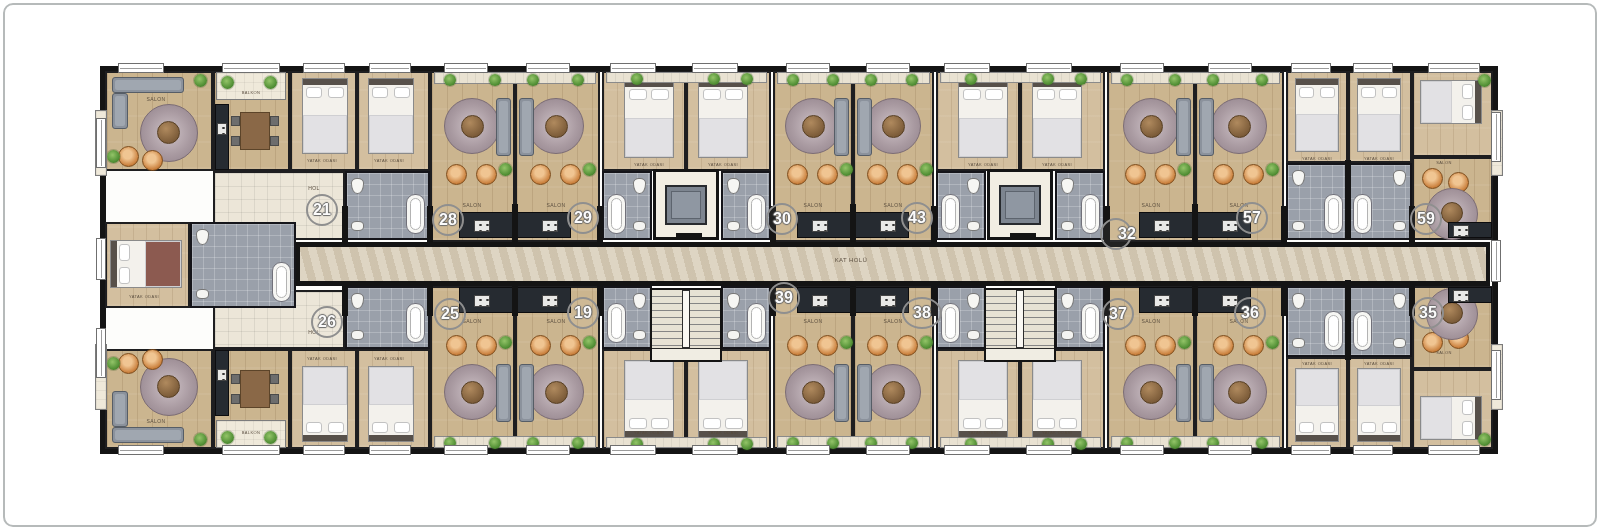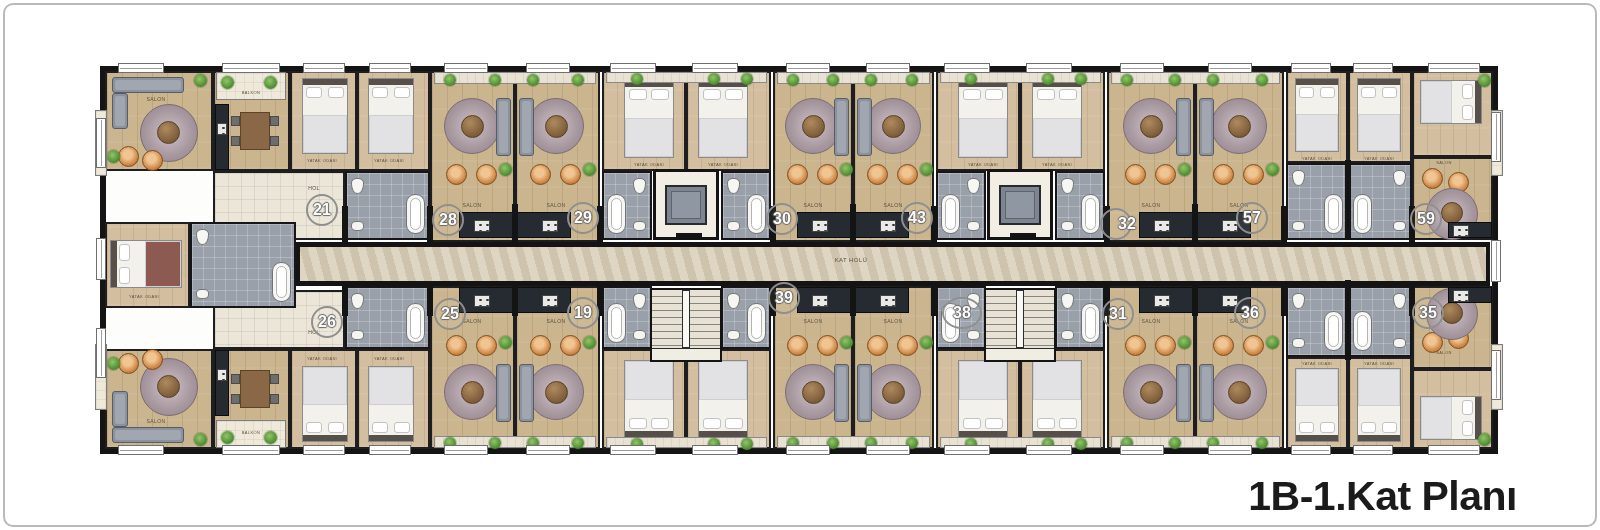--- a/index.html
+++ b/index.html
@@ -604,26 +604,25 @@
       <div class="winv" style="left: 96px; top: 238px; width: 10px; height: 42px;"></div>
       <div class="winv" style="left: 96px; top: 328px; width: 10px; height: 50px;"></div>
       <div class="winv" style="left: 1491px; top: 112px; width: 10px; height: 50px;"></div>
       <div class="winv" style="left: 1491px; top: 240px; width: 10px; height: 42px;"></div>
       <div class="winv" style="left: 1491px; top: 350px; width: 10px; height: 50px;"></div>
       <div class="badge" style="left: 306px; top: 194px; width: 32px; height: 32px;">21</div>
       <div class="badge" style="left: 432px; top: 204px; width: 32px; height: 32px;">28</div>
       <div class="badge" style="left: 567px; top: 202px; width: 32px; height: 32px;">29</div>
       <div class="badge" style="left: 766px; top: 203px; width: 32px; height: 32px;">30</div>
       <div class="badge" style="left: 901px; top: 202px; width: 32px; height: 32px;">43</div>
-      <div class="badge" style="left: 1100px; top: 208px; width: 32px; height: 32px; padding-left: 22px;">32</div>
+      <div class="badge" style="left: 1100px; top: 218px; width: 32px; height: 32px; padding-left: 22px;">32</div>
       <div class="badge" style="left: 1236px; top: 202px; width: 32px; height: 32px;">57</div>
       <div class="badge" style="left: 1410px; top: 203px; width: 32px; height: 32px;">59</div>
       <div class="badge" style="left: 311px; top: 306px; width: 32px; height: 32px;">26</div>
       <div class="badge" style="left: 434px; top: 298px; width: 32px; height: 32px;">25</div>
       <div class="badge" style="left: 567px; top: 297px; width: 32px; height: 32px;">19</div>
       <div class="badge" style="left: 768px; top: 282px; width: 32px; height: 32px;">39</div>
-      <div class="badge" style="left: 942px; top: 297px; width: 40px; height: 32px;">38</div>
-      <div class="badge" style="left: 1102px; top: 298px; width: 32px; height: 32px;">31</div>
+      <div class="badge" style="left: 902px; top: 297px; width: 40px; height: 32px;">38</div>
+      <div class="badge" style="left: 1102px; top: 298px; width: 32px; height: 32px;">37</div>
       <div class="badge" style="left: 1234px; top: 297px; width: 32px; height: 32px;">36</div>
       <div class="badge" style="left: 1412px; top: 297px; width: 32px; height: 32px;">35</div>
     </div>
-  <div class="title">1B-1.Kat Planı</div>
 </div>
 
 </body></html>

